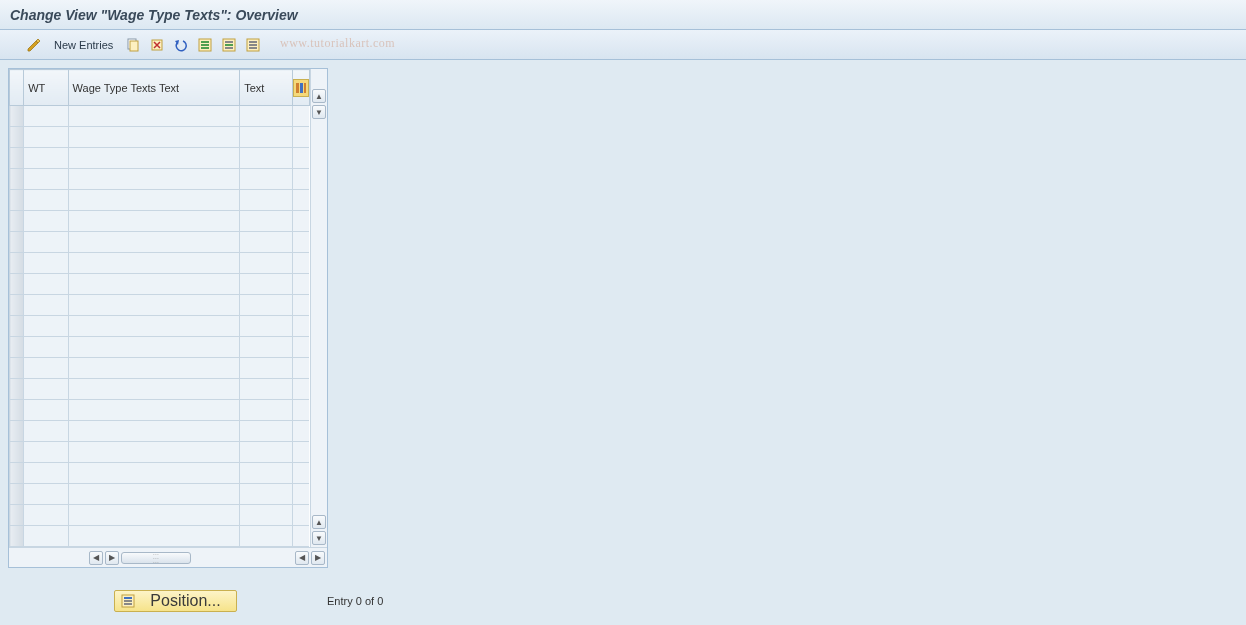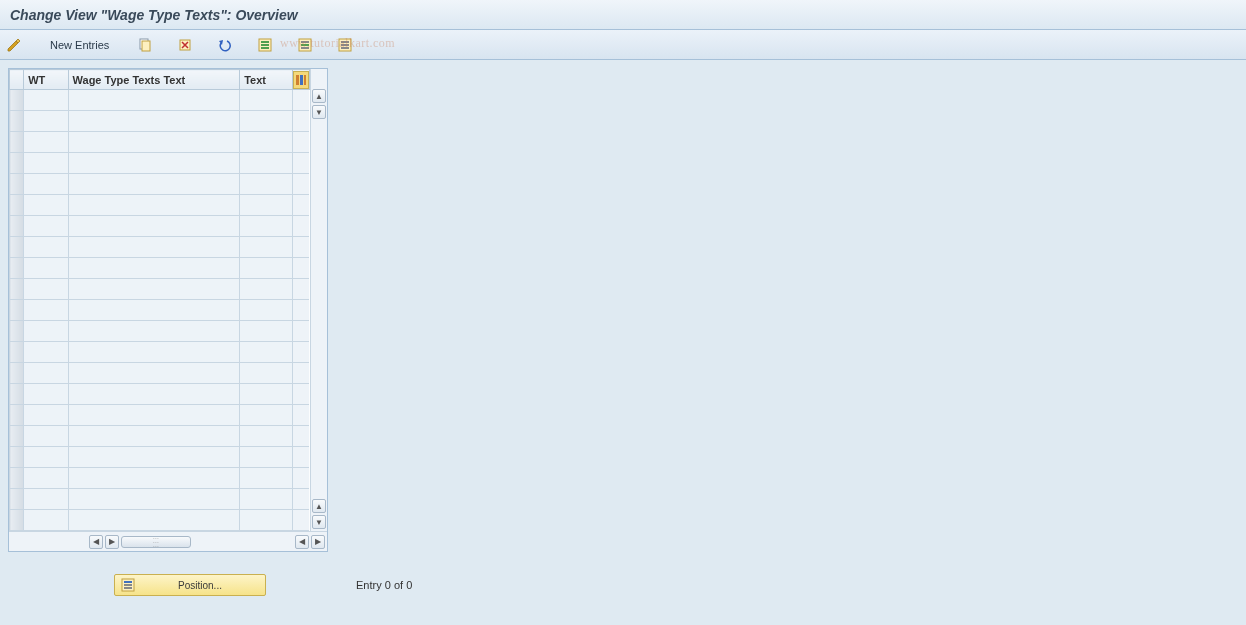--- a/index.html
+++ b/index.html
@@ -25,22 +25,22 @@
     font-weight: bold;
     font-size: 14px;
     color: #3a4a5a;
   }
   .toolbar {
     background: linear-gradient(to bottom, #ebf2f9 0%, #d8e4f0 100%);
     border-bottom: 1px solid #a6c0d8;
     height: 30px;
     display: flex;
     align-items: center;
-    padding-left: 4px;
-    gap: 20px;
+    padding-left: 24px;
+    gap: 4px;
     position: relative;
   }
   .toolbar-btn {
     display: inline-flex;
     align-items: center;
     justify-content: center;
     min-width: 20px;
     height: 20px;
     cursor: pointer;
     padding: 0 2px;
@@ -72,22 +72,22 @@
   .table-wrapper {
     display: flex;
   }
   .grid {
     border-collapse: collapse;
     width: 100%;
   }
   .grid th {
     background: linear-gradient(to bottom, #f2f6fa 0%, #e2ebf3 100%);
     border: 1px solid #b8cad9;
-    height: 20px;
-    font-weight: bold;
+    height: 36px;
+    font-weight: normal;
     text-align: left;
     padding: 2px 4px;
     font-size: 11px;
     color: #333;
   }
   .grid td {
     border: 1px solid #c8d6e2;
     height: 21px;
     background: #edf3f8;
     padding: 0 2px;
@@ -163,31 +163,31 @@
   }
   .hscroll-spacer { flex: 1; }
   .bottom-bar {
     margin-top: 22px;
     display: flex;
     align-items: center;
     gap: 90px;
     padding-left: 106px;
   }
   .position-btn {
-    width: 152px;
+    width: 123px;
     height: 22px;
     background: linear-gradient(to bottom, #fdf4c8 0%, #f6e38a 100%);
     border: 1px solid #c9b050;
     border-radius: 2px;
     display: flex;
     align-items: center;
     padding: 0 6px;
     gap: 6px;
     cursor: pointer;
-    font-size: 10px;
+    font-size: 16px;
     color: #3a3a3a;
   }
   .position-btn .pos-label { flex: 1; text-align: center; }
   .entry-text {
     font-size: 11px;
     color: #333;
   }
   svg { display: block; }
 </style>
 </head>

